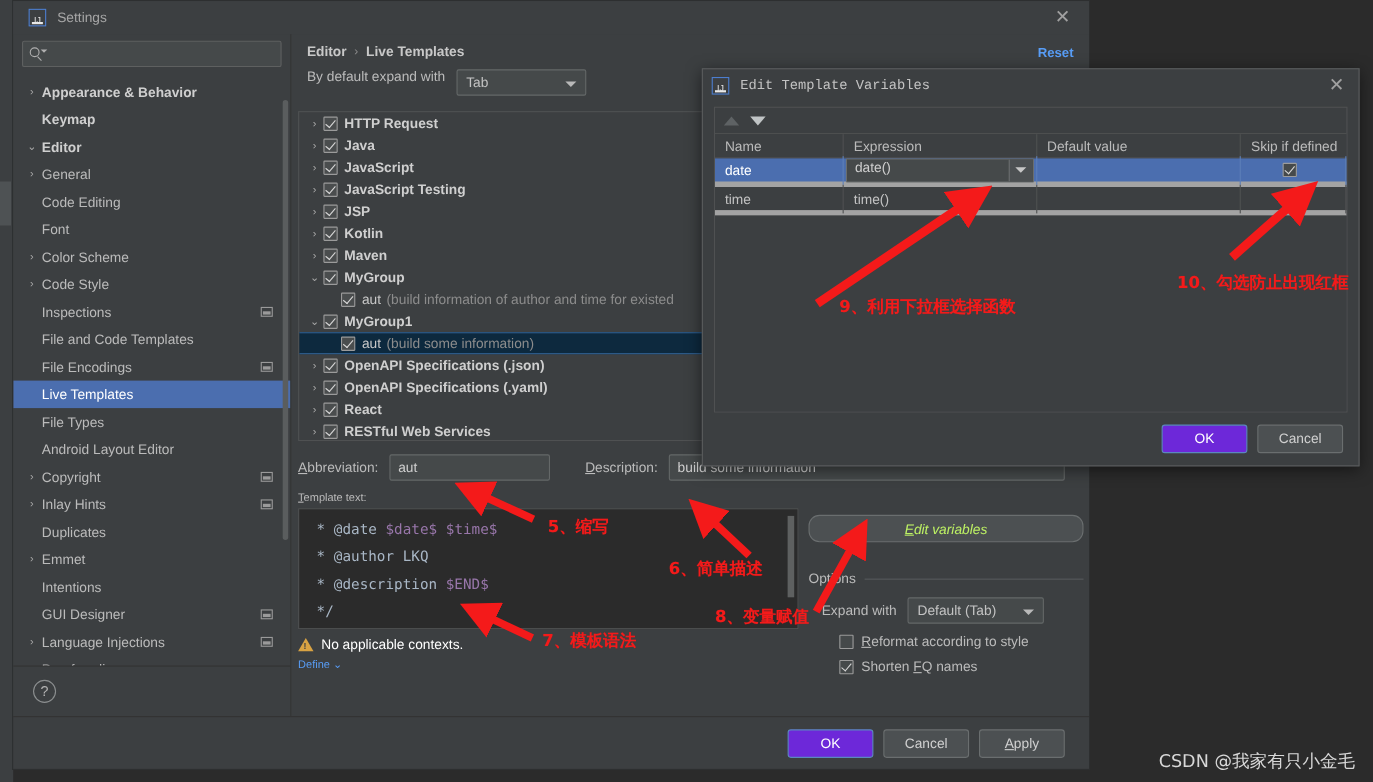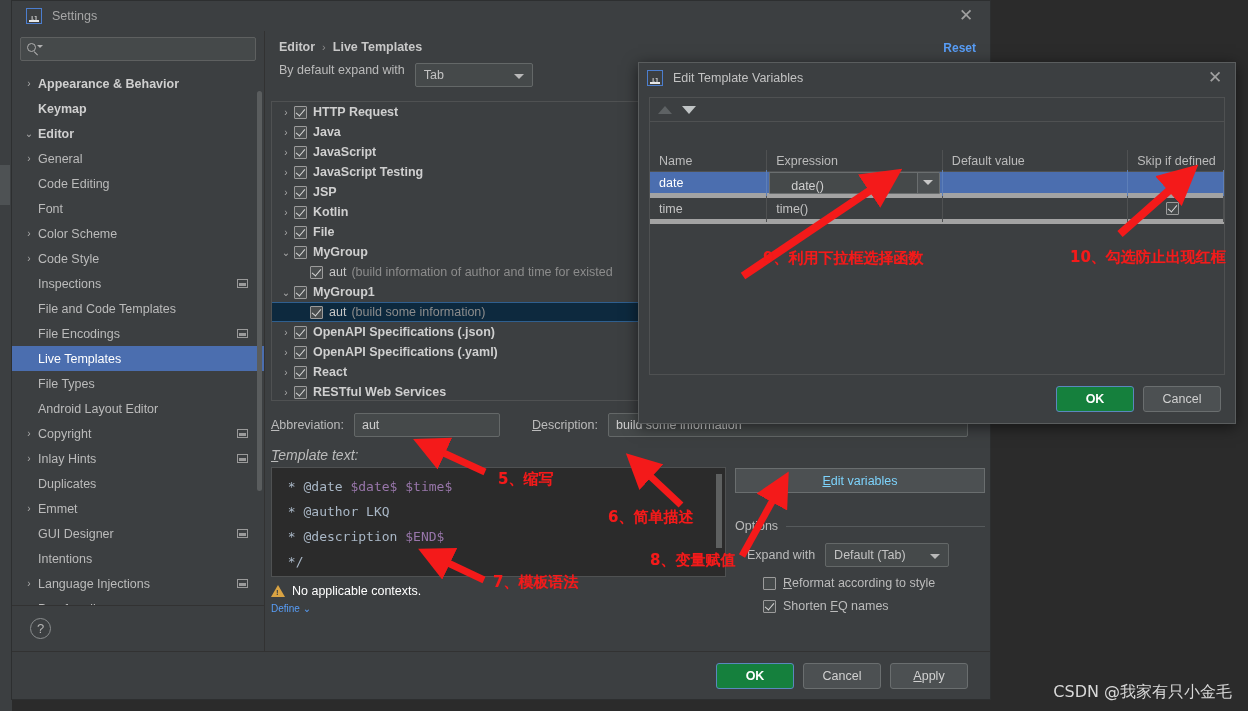--- a/index.html
+++ b/index.html
@@ -169,21 +169,21 @@
   .uline { text-decoration: underline; }
   .txtfield {
     background: #45494a; border: 1px solid #646868; border-radius: 2px;
     height: 24px; display:flex; align-items:center; padding: 0 7px;
     color: #cfcfcf; font-size: 12.5px;
   }
   #abbrev-field { width: 146px; margin-left: 10px; }
   #desc-field { width: 360px; margin-left: 10px; }
   #desc-label { margin-left: 32px; }
 
-  #tmpl-label-row { margin: 10px 17px 4px 6px; font-size: 14px; font-style: italic; }
+  #tmpl-label-row { margin: 10px 17px 4px 6px; font-size: 10px; }
   #editor-area {
     margin-left: 6px; width: 455px; height: 110px;
     background: #2b2b2b; border: 1px solid #4f5152;
     padding: 6px 0 0 8px; position: relative; overflow: hidden;
     font-family: "DejaVu Sans Mono", monospace; font-size: 13px;
   }
   .code-line { height: 25px; line-height: 25px; color: #a9b7c6; white-space: pre; }
   .var { color: #9876aa; }
   #editor-scroll {
     position:absolute; right: 3px; top: 6px; width: 6px; height: 74px;
@@ -201,22 +201,22 @@
   }
   #ctx-text { font-size: 12.5px; color: #ffffff; }
   #define-link { margin: 5px 0 0 6px; color: #589df6; font-size: 10px; cursor: default; }
 
   
   #options-panel {
     position: absolute; left: 470px; top: 437px; width: 250px;
   }
   #edit-vars-btn {
     height: 25px; background: #4c5052; border: 1px solid #6a6e6f;
-    border-radius: 0; display:flex; align-items:center; justify-content:center;
-    color: #7dd3fc; font-size: 12.5px; cursor: default;
+    border-radius: 10px; display:flex; align-items:center; justify-content:center;
+    color: #bef264; font-size: 12.5px; cursor: default; font-style: italic;
   }
   #options-head {
     margin-top: 26px; display:flex; align-items:center; font-size: 12.5px; color:#bbbbbb;
   }
   #options-head .rule { flex:1; height:1px; background:#565a5c; margin-left:8px; }
   .opt-row { display:flex; align-items:center; margin-top: 10px; }
   #expand-with-label { margin-left: 12px; font-size: 12.5px; }
   #expand-with-combo { width: 124px; margin-left: 10px; }
   .opt-check { display:flex; align-items:center; margin: 9px 0 0 28px; }
   .cb2 {
@@ -235,35 +235,35 @@
     height: 48px; flex: 0 0 48px; border-top: 1px solid #323232;
     display:flex; align-items:center; justify-content:flex-end;
     padding-right: 22px; gap: 9px;
   }
   .btn {
     min-width: 78px; height: 26px; padding: 0 16px;
     display:flex; align-items:center; justify-content:center;
     background: #4c5052; border: 1px solid #6a6e6f; border-radius: 3px;
     color: #d0d0d0; font-size: 12.5px; cursor: default;
   }
-  .btn.primary { background: #15803d; border-color: #5b87be; color:#ffffff; font-weight: bold; text-align: center; }
+  .btn.primary { background: #6d28d9; border-color: #5b87be; color:#ffffff; font-weight: normal; text-align: center; }
 
   
   #etv-dialog {
     position: absolute; left: 638px; top: 62px;
     width: 598px; height: 362px;
     background: #3c3f41; border: 1px solid #5a5d5e;
     box-shadow: 0 3px 14px rgba(0,0,0,0.55);
     display: flex; flex-direction: column; z-index: 40;
   }
   #etv-titlebar {
     height: 30px; display: flex; align-items: center;
     padding: 0 8px; position: relative; flex: 0 0 30px;
   }
-  #etv-title { font-size: 12.5px; color: #c3c3c3; }
+  #etv-title { font-size: 12.5px; color: #c3c3c3; font-family: Liberation Mono, monospace; }
   #etv-close {
     position:absolute; right: 10px; top: 5px; width: 20px; height:20px;
     text-align:center; line-height: 20px; font-size: 17px; color:#a0a0a0; font-weight:300;
   }
   #etv-table-wrap {
     margin: 4px 10px 0 10px; flex: 1;
     border: 1px solid #4f5152; background: #3c3f41; display:flex; flex-direction: column;
   }
   #etv-toolbar {
     height: 24px; display:flex; align-items:center; padding-left: 8px; gap: 10px;
@@ -272,21 +272,21 @@
   .tri-up {
     width:0;height:0;border-left:7px solid transparent;border-right:7px solid transparent;
     border-bottom:8px solid #5e6264;
   }
   .tri-down {
     width:0;height:0;border-left:7px solid transparent;border-right:7px solid transparent;
     border-top:8px solid #c0c4c5;
   }
   #etv-header {
     height: 22px; display: flex; align-items: center;
-    border-bottom: 1px solid #4f5152; background: #3c3f41; margin-top: 28px;
+    border-bottom: 1px solid #4f5152; background: #3c3f41;
   }
   .th {
     font-size: 12.5px; color: #bbbbbb; padding-left: 9px;
     border-right: 1px solid #4f5152; height: 22px; line-height: 22px;
     overflow: hidden; white-space: nowrap;
   }
   .col-name { width: 120px; }
   .col-expr { width: 180px; }
   .col-def  { width: 190px; }
   .col-skip { width: 98px; border-right: none; }
@@ -294,22 +294,22 @@
   .etv-row.sel { background: #4b6eaf; }
   .td {
     height: 26px; line-height: 26px; font-size: 12.5px;
     padding-left: 9px; border-right: 1px solid #4f5152;
     color: #c3c3c3; overflow: hidden; white-space: nowrap; position: relative;
   }
   .etv-row.sel .td { color: #ffffff; border-right-color: #5d7fb8; }
   .td.center { padding-left: 0; display:flex; align-items:center; justify-content:center; }
   .expr-editor {
     position:absolute; left:2px; top:2px; right:2px; bottom:2px;
-    background:#45494a; border:1px solid #6a6e6f; display:flex; align-items:flex-start;
-    padding-left:21px; color:#cfcfcf; font-size:12.5px; border-radius:1px;
+    background:#45494a; border:1px solid #6a6e6f; display:flex; align-items:flex-end;
+    padding-left:7px; color:#cfcfcf; font-size:12.5px; border-radius:1px;
   }
   .expr-editor .dd {
     position:absolute; right:0; top:0; bottom:0; width:22px; background:#4c5052;
     border-left:1px solid #6a6e6f; display:flex; align-items:center; justify-content:center;
   }
   .expr-editor .dd i {
     border-left:5px solid transparent;border-right:5px solid transparent;border-top:5px solid #c7c7c7;
   }
   #etv-blank { flex: 1; background: #3c3f41; }
   #etv-footer {
@@ -432,26 +432,26 @@
           <div class="nav-item indent1">
             <span class="chev"></span>
             <span class="lbl">Duplicates</span>
           </div>
           <div class="nav-item indent1">
             <span class="chev">›</span>
             <span class="lbl">Emmet</span>
           </div>
           <div class="nav-item indent1">
             <span class="chev"></span>
+            <span class="lbl">Intentions</span>
+          </div>
+          <div class="nav-item indent1">
+            <span class="chev"></span>
             <span class="lbl">GUI Designer</span>
             <span class="badge"></span>
-          </div>
-          <div class="nav-item indent1">
-            <span class="chev"></span>
-            <span class="lbl">Intentions</span>
           </div>
           <div class="nav-item indent1">
             <span class="chev">›</span>
             <span class="lbl">Language Injections</span>
             <span class="badge"></span>
           </div>
           <div class="nav-item indent1">
             <span class="chev">›</span>
             <span class="lbl">Proofreading</span>
           </div>
@@ -506,21 +506,21 @@
             <span class="tpl-name">JSP</span>
           </div>
           <div class="tpl-row">
             <span class="chev">›</span>
             <span class="cb checked"></span>
             <span class="tpl-name">Kotlin</span>
           </div>
           <div class="tpl-row">
             <span class="chev">›</span>
             <span class="cb checked"></span>
-            <span class="tpl-name">File</span>
+            <span class="tpl-name">Maven</span>
           </div>
           <div class="tpl-row">
             <span class="chev">⌄</span>
             <span class="cb checked"></span>
             <span class="tpl-name">MyGroup</span>
           </div>
           <div class="tpl-row indent-child">
             <span class="cb checked"></span>
             <span class="tpl-name plain">aut</span>
             <span class="tpl-desc">(build information of author and time for existed</span>
@@ -699,17 +699,17 @@
   <line x1="743" y1="276" x2="893" y2="175" stroke="#f41a1a" stroke-width="8" marker-end="url(#ah)"></line>
 
   <line x1="1120" y1="234" x2="1190" y2="172" stroke="#f41a1a" stroke-width="8" marker-end="url(#ah)"></line>
 </svg>
 
 <div id="anno-layer">
     <div class="anno" style="left: 498px; top: 470px;">5、缩写</div>
     <div class="anno" style="left: 608px; top: 508px;">6、简单描述</div>
     <div class="anno" style="left: 493px; top: 573px;">7、模板语法</div>
     <div class="anno" style="left: 650px; top: 551px;">8、变量赋值</div>
-    <div class="anno" style="left: 763px; top: 249px;">9、利用下拉框选择函数</div>
+    <div class="anno" style="left: 763px; top: 270px;">9、利用下拉框选择函数</div>
     <div class="anno" style="left: 1070px; top: 248px;">10、勾选防止出现红框</div>
   </div>
 
 <div id="watermark">CSDN @我家有只小金毛</div>
 
 </body></html>

